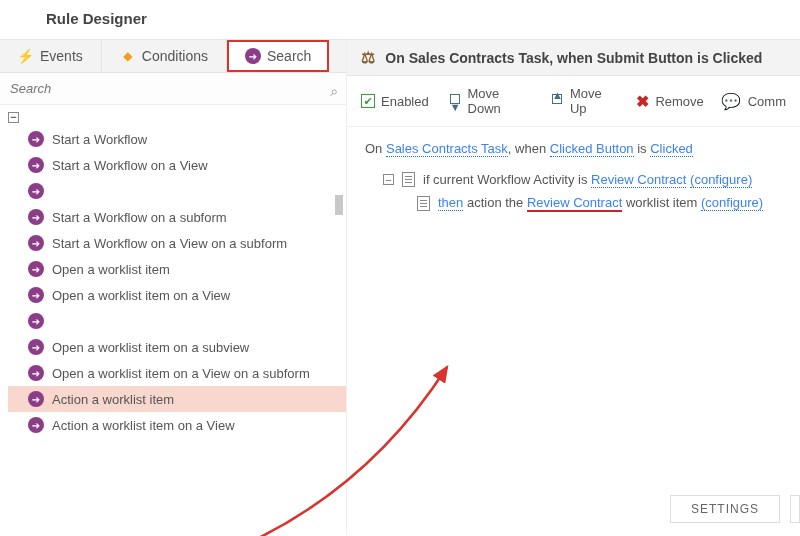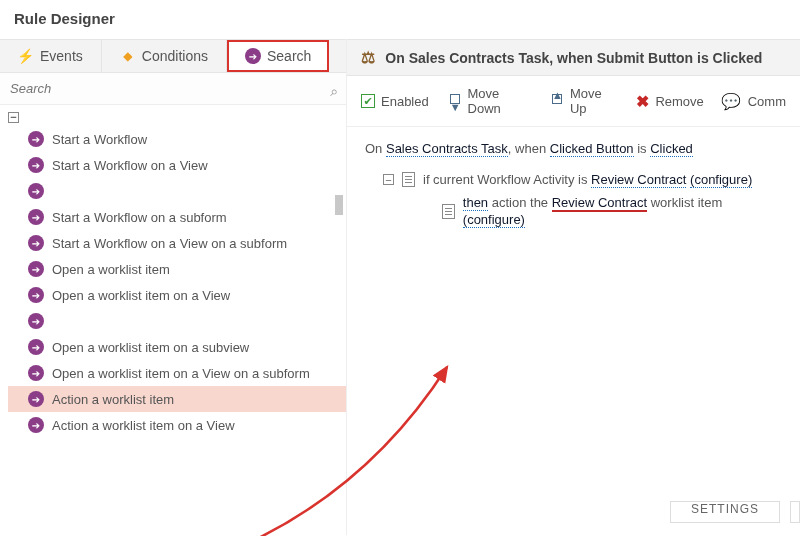--- a/index.html
+++ b/index.html
@@ -1,17 +1,17 @@
 <!DOCTYPE html>
 <html><head>
 <meta charset="utf-8">
 <style>
   * { box-sizing: border-box; margin: 0; padding: 0; }
   body { font-family: "Segoe UI", Arial, sans-serif; font-size: 13px; color: #555; width: 800px; height: 536px; overflow: hidden; background: #fff; }
-  .header { padding: 10px 14px 12px; font-size: 15px; font-weight: 600; color: #444; }
+  .header { padding: 10px 14px 12px; font-size: 15px; font-weight: 600; color: #444; margin-left: 32px; }
   .main { display: flex; height: calc(536px - 40px); }
   .left { width: 347px; border-right: 1px solid #eee; display: flex; flex-direction: column; }
   .right { flex: 1; display: flex; flex-direction: column; }
   .tabs { display: flex; background: #f3f3f3; border-top: 1px solid #e5e5e5; border-bottom: 1px solid #e5e5e5; }
   .tab { display: flex; align-items: center; gap: 6px; padding: 8px 18px; font-size: 14px; color: #555; border-right: 1px solid #e5e5e5; cursor: pointer; }
   .tab.active { background: #fff; border: 2px solid #d9332e; padding: 6px 16px; }
   .tab .ico { width: 16px; height: 16px; display: inline-flex; align-items: center; justify-content: center; }
   .bolt { color: #f0a020; font-size: 14px; }
   .diamond { color: #f0a020; font-size: 12px; }
   .circle-arrow { width: 16px; height: 16px; border-radius: 50%; background: #8b3d88; display: inline-flex; align-items: center; justify-content: center; color: #fff; font-size: 10px; }
@@ -31,29 +31,29 @@
   .chk { width: 14px; height: 14px; border: 1.5px solid #3a9c3a; display: inline-flex; align-items: center; justify-content: center; color: #3a9c3a; font-size: 11px; }
   .mv { position: relative; width: 16px; height: 16px; }
   .mv .box { position:absolute; top:1px; left:3px; width:10px; height:10px; border:1.5px solid #4a6b8a; }
   .mv .arr { position:absolute; font-size:11px; color:#4a6b8a; }
   .mv.down .arr { bottom:-4px; left:3px; }
   .mv.up .arr { top:-4px; left:3px; }
   .xicon { color: #c62828; font-size: 16px; font-weight: bold; }
   .comment-ico { color:#555; font-size:16px; }
   .content { padding: 14px 18px; position: relative; flex: 1; }
   .sentence { color: #555; margin-bottom: 16px; }
-  .link { color: #0f172a; border-bottom: 1px dotted #1f6fbf; cursor: pointer; }
+  .link { color: #3b82f6; border-bottom: 1px dotted #1f6fbf; cursor: pointer; }
   .subrow { display: flex; align-items: center; gap: 8px; margin-left: 18px; margin-bottom: 8px; }
-  .subrow2 { margin-left: 77px; }
+  .subrow2 { margin-left: 52px; }
   .minus2 { width:11px; height:11px; border:1px solid #888; display:inline-flex; align-items:center; justify-content:center; font-size:11px; color:#666; }
   .docicon { width:13px; height:15px; border:1px solid #888; position:relative; display:inline-block; }
   .docicon::before { content:""; position:absolute; top:3px; left:2px; right:2px; height:1px; background:#888; box-shadow:0 3px 0 #888, 0 6px 0 #888; }
   .redline { display:inline-block; border-bottom:2px solid #c62828; }
   .footer { position: absolute; bottom: 12px; right: 0; display: flex; gap: 10px; }
-  .footer .fbtn { border:1px solid #ddd; padding:0 20px; color:#666; font-size:12px; letter-spacing:1px; cursor:pointer; background:#fff; }
+  .footer .fbtn { border:1px solid #ddd; padding:6px 20px; color:#666; font-size:12px; letter-spacing:1px; cursor:pointer; background:#fff; }
   svg.annot { position:absolute; pointer-events:none; }
 </style>
 </head>
 <body>
 
 <div class="header">Rule Designer</div>
 
 <div class="main">
   <div class="left">
     <div class="tabs">

